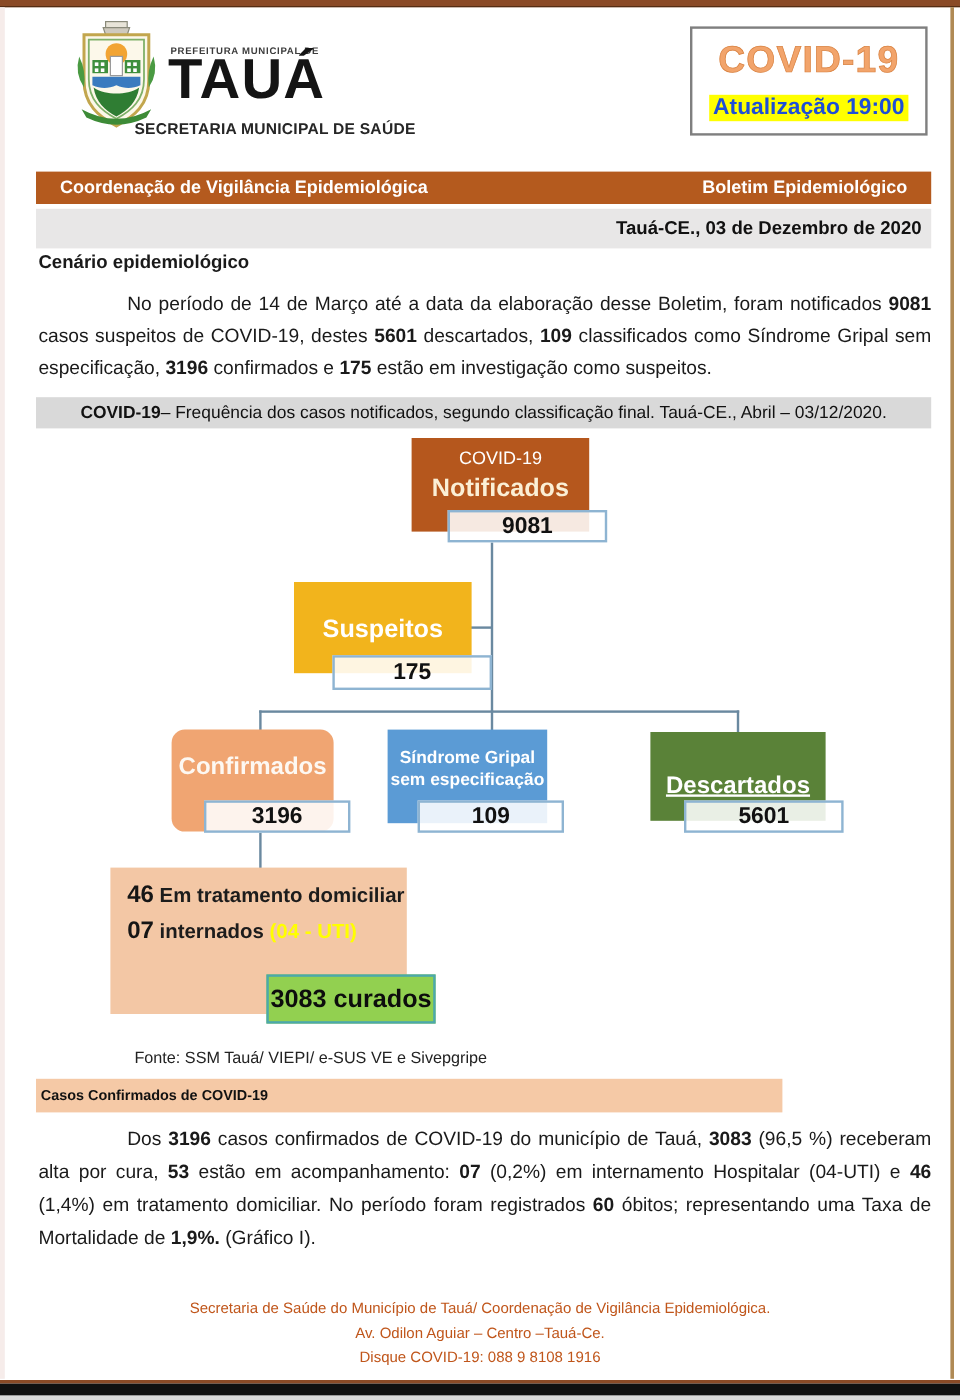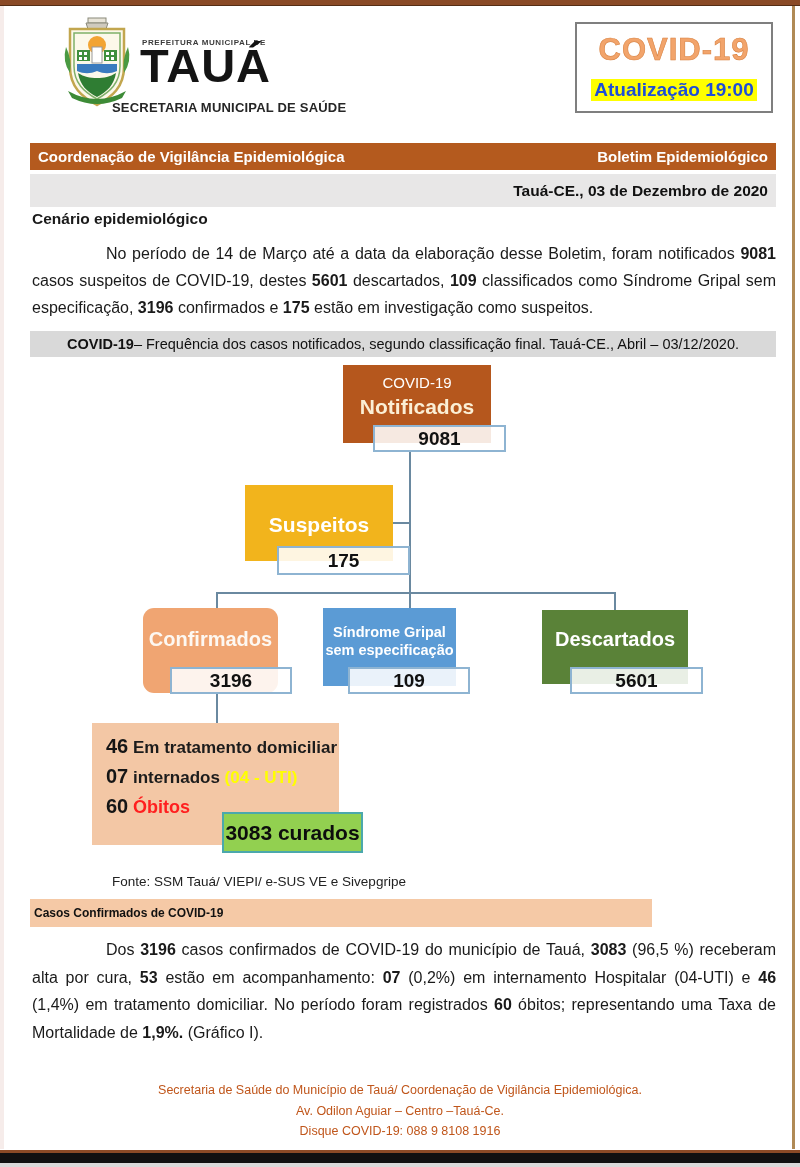--- a/index.html
+++ b/index.html
@@ -20,21 +20,21 @@
   .brand-small{position:absolute;left:142px;top:38px;font-size:8px;font-weight:bold;color:#3c3c3c;letter-spacing:.6px;}
   .brand-big{position:absolute;left:140px;top:42px;font-size:47px;font-weight:bold;color:#141414;letter-spacing:1px;line-height:1;}
   .secretaria{position:absolute;left:112px;top:100px;font-size:13px;font-weight:bold;color:#262626;letter-spacing:.2px;}
   .covid-box{position:absolute;left:575px;top:22px;width:198px;height:91px;border:2px solid #7f7f7f;box-sizing:border-box;
     display:flex;flex-direction:column;align-items:center;justify-content:space-between;padding:8px 0 10px;}
   .covid-title{font-size:31px;font-weight:bold;color:var(--covidOrange);letter-spacing:1px;-webkit-text-stroke:.6px #d8803f;}
   .covid-update{background:var(--highlight);font-size:19px;font-weight:bold;color:#1d4ed8;padding:0 3px;}
 
   
   .bar-orange{position:absolute;left:30px;top:143px;width:746px;height:27px;background:var(--brown);color:#fff;
-    display:flex;justify-content:space-between;align-items:center;padding:0 8px;box-sizing:border-box;font-weight:bold;font-size:15px;}
+    display:flex;justify-content:space-between;align-items:center;padding:0 20px;box-sizing:border-box;font-weight:bold;font-size:15px;}
   .bar-date{position:absolute;left:30px;top:174px;width:746px;height:33px;background:var(--dateBar);
     display:flex;justify-content:flex-end;align-items:center;padding-right:8px;box-sizing:border-box;font-weight:bold;font-size:15.5px;color:#111;}
 
   .h-cenario{position:absolute;left:32px;top:210px;font-size:15.5px;font-weight:bold;}
   .para{position:absolute;left:32px;width:744px;font-size:16px;text-align:justify;color:#1a1a1a;}
   .para1{top:240px;line-height:27px;text-indent:74px;}
   .para2{top:936px;line-height:27.5px;text-indent:74px;}
   .caption-bar{position:absolute;left:30px;top:331px;width:746px;height:26px;background:var(--grayBar);
     display:flex;align-items:center;justify-content:center;font-size:14.5px;color:#111;}
 
@@ -49,22 +49,22 @@
   .b-9081{left:373px;top:425px;width:133px;height:27px;}
   .n-suspeitos{left:245px;top:485px;width:148px;height:76px;background:var(--yellowNode);padding-top:28px;
     color:#fff;font-size:21px;font-weight:bold;}
   .b-175{left:277px;top:546px;width:133px;height:29px;}
   .n-confirmados{left:143px;top:608px;width:135px;height:85px;background:var(--peachNode);padding-top:20px;
     color:#fdf8f2;font-size:20px;font-weight:bold;border-radius:11px;}
   .b-3196{left:170px;top:667px;width:122px;height:27px;}
   .n-sindrome{left:323px;top:608px;width:133px;height:78px;background:var(--blueNode);padding-top:15px;
     color:#fff;font-size:14.5px;font-weight:bold;line-height:1.25;}
   .b-109{left:348px;top:667px;width:122px;height:27px;}
-  .n-descartados{left:542px;top:610px;width:146px;height:74px;background:var(--greenNode);padding-top:18px;
-    color:#fff;font-size:20px;font-weight:bold;}
+  .n-descartados{left:542px;top:610px;width:146px;height:74px;background:var(--greenNode);padding-top:34px;
+    color:#fff;font-size:20px;font-weight:bold;text-decoration:underline;}
   .b-5601{left:570px;top:667px;width:133px;height:27px;}
   .detail-box{position:absolute;left:92px;top:723px;width:247px;height:122px;background:var(--peachBox);z-index:1;
     box-sizing:border-box;padding:12px 0 0 14px;}
   .detail-line{margin-bottom:7px;white-space:nowrap;}
   .num{font-weight:bold;font-size:20px;color:#151515;}
   .b17{font-weight:bold;font-size:17px;color:#1c1c1c;text-align:right;}
   .yel{font-weight:bold;font-size:17px;color:var(--highlight);}
   .red{font-weight:bold;font-size:18px;color:var(--redText);}
   .bold{font-weight:bold;}
   .curados{position:absolute;left:222px;top:812px;width:141px;height:41px;background:var(--curadosGreen);
@@ -164,21 +164,20 @@
     <div>sem especificação</div>
   </div>
   <div class="numbox b-109">109</div>
 
   <div class="node n-descartados">Descartados</div>
   <div class="numbox b-5601">5601</div>
 
   <div class="detail-box">
     <div class="detail-line"><span class="num">46</span><span class="b17"> Em tratamento domiciliar</span></div>
     <div class="detail-line"><span class="num">07</span><span class="b17">  internados </span><span class="yel">(04 - UTI)</span></div>
-    <div class="detail-line"><span class="num">60</span><span class="b17"> </span><span class="red">Óbitos</span></div>
   </div>
   <div class="curados">3083 curados</div>
 
   <div class="fonte">Fonte: SSM Tauá/ VIEPI/ e-SUS VE e Sivepgripe</div>
 
   <div class="casos-bar">Casos Confirmados de COVID-19</div>
   <div class="para para2"><span>Dos </span><span class="bold">3196</span><span> casos confirmados de COVID-19 do município de Tauá, </span><span class="bold">3083</span><span> (96,5 %) receberam alta por cura, </span><span class="bold">53</span><span> estão em acompanhamento: </span><span class="bold">07</span><span> (0,2%) em internamento Hospitalar (04-UTI) e </span><span class="bold">46</span><span> (1,4%) em tratamento domiciliar. No período foram registrados </span><span class="bold">60</span><span> óbitos; representando uma Taxa de Mortalidade de </span><span class="bold">1,9%.</span><span>  (Gráfico I).</span></div>
 
   <div class="footer">
     <div>Secretaria de Saúde do Município de Tauá/ Coordenação de Vigilância Epidemiológica.</div>

